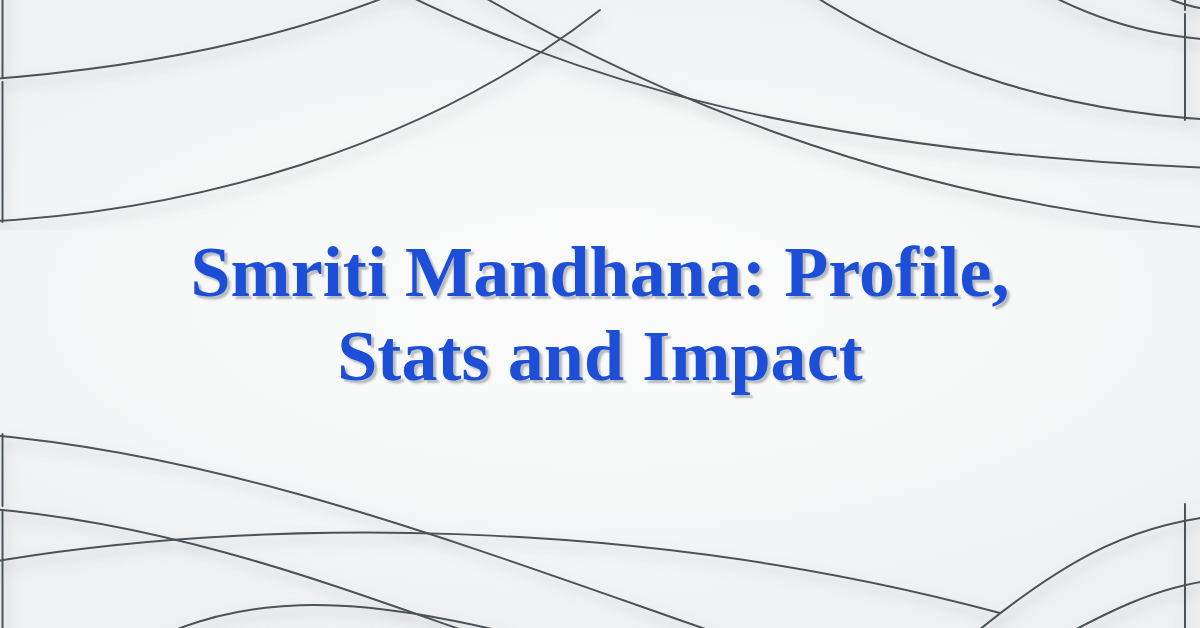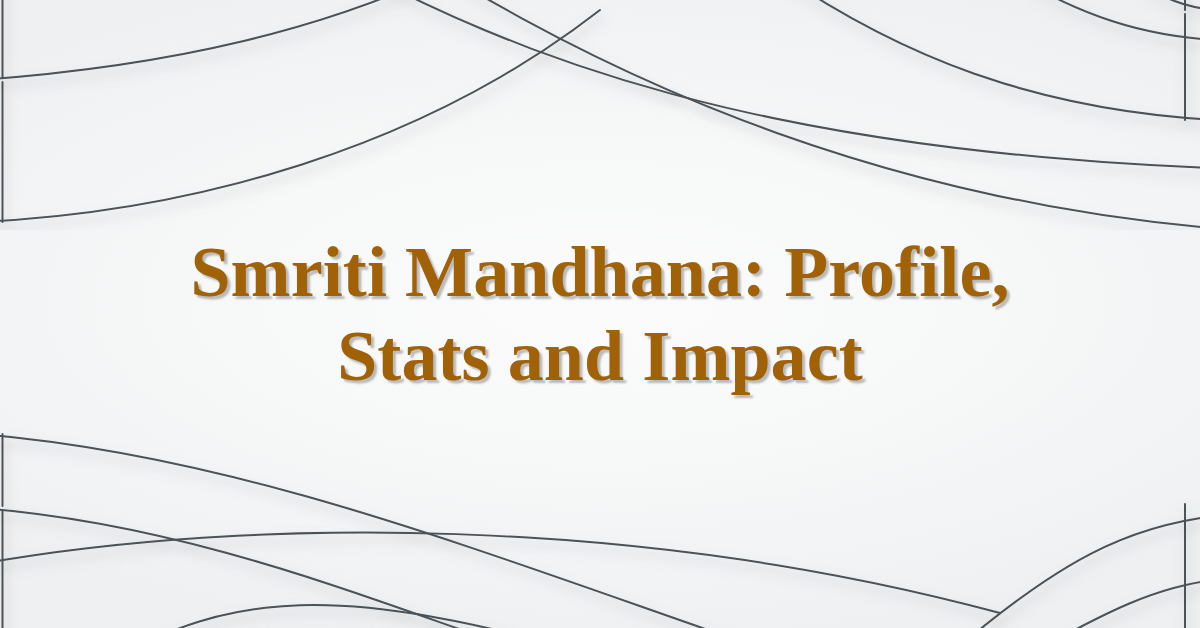--- a/index.html
+++ b/index.html
@@ -47,21 +47,21 @@
     align-items: center;
     justify-content: center;
   }
   #title {
     width: 900px;
     text-align: center;
     font-size: 72px;
     line-height: 1.17;
     font-weight: 700;
     letter-spacing: 0.1px;
-    color: #a16207;
+    color: #1d4ed8;
     text-shadow: 3px 3px 2px rgba(120,125,130,0.50);
     white-space: pre-line;
   }
 </style>
 </head>
 <body>
 
 <div id="banner">
 
   <div id="bg-wash"></div>

